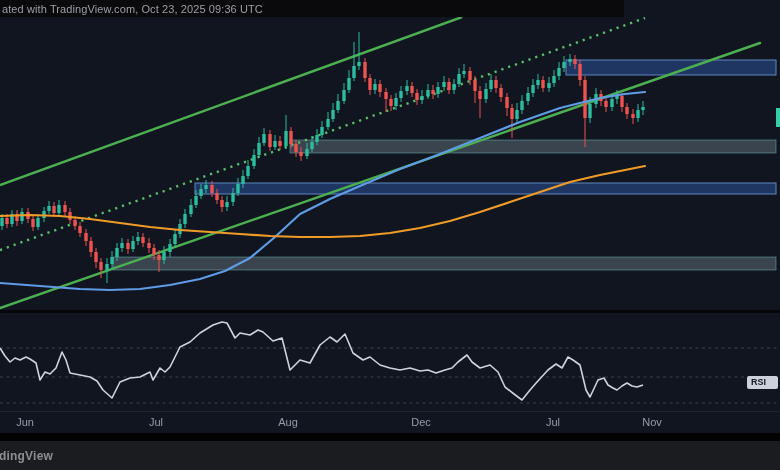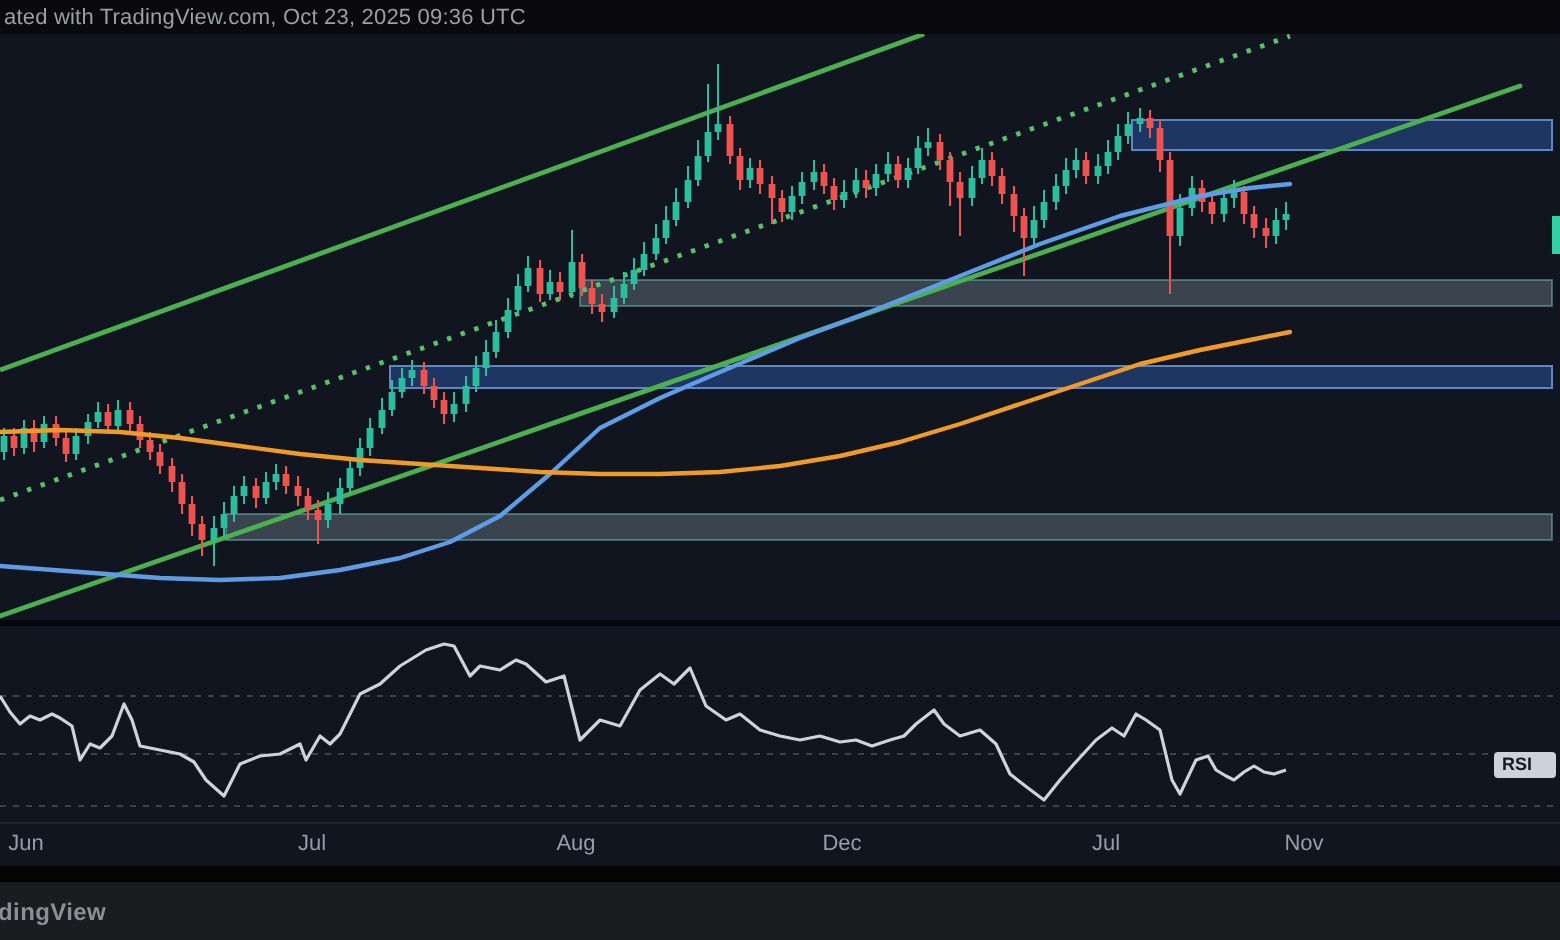--- a/index.html
+++ b/index.html
@@ -1,18 +1,18 @@
 <!DOCTYPE html>
 <html><head>
 <meta charset="utf-8">
 <style>
   html,body{margin:0;padding:0;background:#000;}
   #stage{position:relative;width:780px;height:470px;overflow:hidden;
          font-family:"Liberation Sans",sans-serif;background:#10151f;}
-  #topbar{position:absolute;left:0;top:0;width:780px;height:17px;background:#0a0a0c;
+  #topbar{position:absolute;left:0;top:0;width:624px;height:17px;background:#0a0a0c;
           display:flex;align-items:center;overflow:hidden;}
   #topbar span{color:#9b9fa8;font-size:11px;white-space:nowrap;margin-left:2px;letter-spacing:.1px;}
   #chart-svg{position:absolute;left:0;top:17px;}
   #time-axis{position:absolute;left:0;top:411px;width:780px;height:22px;
              border-top:1px solid #20242f;}
   .month{position:absolute;top:4px;transform:translateX(-50%);color:#969caa;
          font-size:11px;font-weight:500;}
   #rsi-badge{position:absolute;top:376px;right:2px;background:#ccd1da;color:#141a26;
              font-size:9px;font-weight:700;padding:1px 12px 2px 4px;border-radius:2px;line-height:10px;}
   #gap{position:absolute;left:0;top:433px;width:780px;height:8px;background:#040405;}
@@ -290,21 +290,21 @@
       <rect x="0" y="310" width="780" height="3" fill="#05070b"></rect>
       <g>
         <line x1="0" y1="348" x2="780" y2="348" stroke="#3c4250" stroke-width="1" stroke-dasharray="3 3.5"></line>
         <line x1="0" y1="377" x2="780" y2="377" stroke="#3c4250" stroke-width="1" stroke-dasharray="3 3.5"></line>
         <line x1="0" y1="403" x2="780" y2="403" stroke="#3c4250" stroke-width="1" stroke-dasharray="3 3.5"></line>
         <polyline points="0,348 5,356 10,362 15,358 20,360 26,357 30,359 36,363 40,380 45,372 50,374 56,368 62,352 66,360 70,373 80,375 90,377 97,381 103,390 112,398 120,382 130,378 140,377 150,372 153,380 160,368 165,372 170,367 180,347 190,342 200,333 213,325 222,322 227,323 235,338 240,333 250,335 258,330 263,332 273,341 282,338 290,370 300,360 310,363 320,345 330,337 337,342 345,334 353,353 363,360 370,357 380,365 390,368 400,370 410,368 420,371 428,370 436,373 445,370 452,368 458,362 467,355 472,362 480,368 490,365 498,372 505,387 514,394 522,400 530,390 537,382 548,370 556,364 562,368 568,357 573,360 580,365 586,390 590,397 598,380 604,378 608,385 613,388 617,390 622,386 627,383 632,386 637,387 643,385" fill="none" stroke="#ced2dc" stroke-width="1.6" stroke-linejoin="round"></polyline>
       </g>
     </svg>
 
   <div id="time-axis">
-      <span class="month" style="left: 13px;">Jun</span>
+      <span class="month" style="left: 25px;">Jun</span>
       <span class="month" style="left: 156px;">Jul</span>
       <span class="month" style="left: 288px;">Aug</span>
       <span class="month" style="left: 421px;">Dec</span>
       <span class="month" style="left: 553px;">Jul</span>
       <span class="month" style="left: 652px;">Nov</span>
     </div>
 
   <div id="rsi-badge">RSI</div>
 
   <div id="gap"></div>

